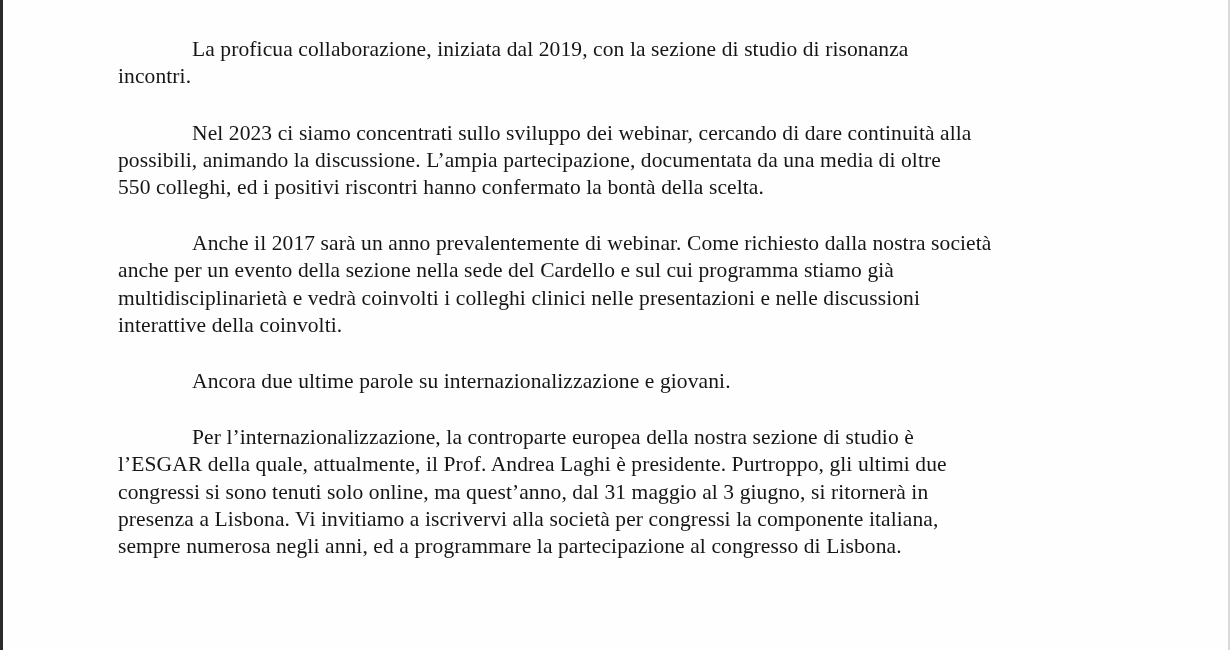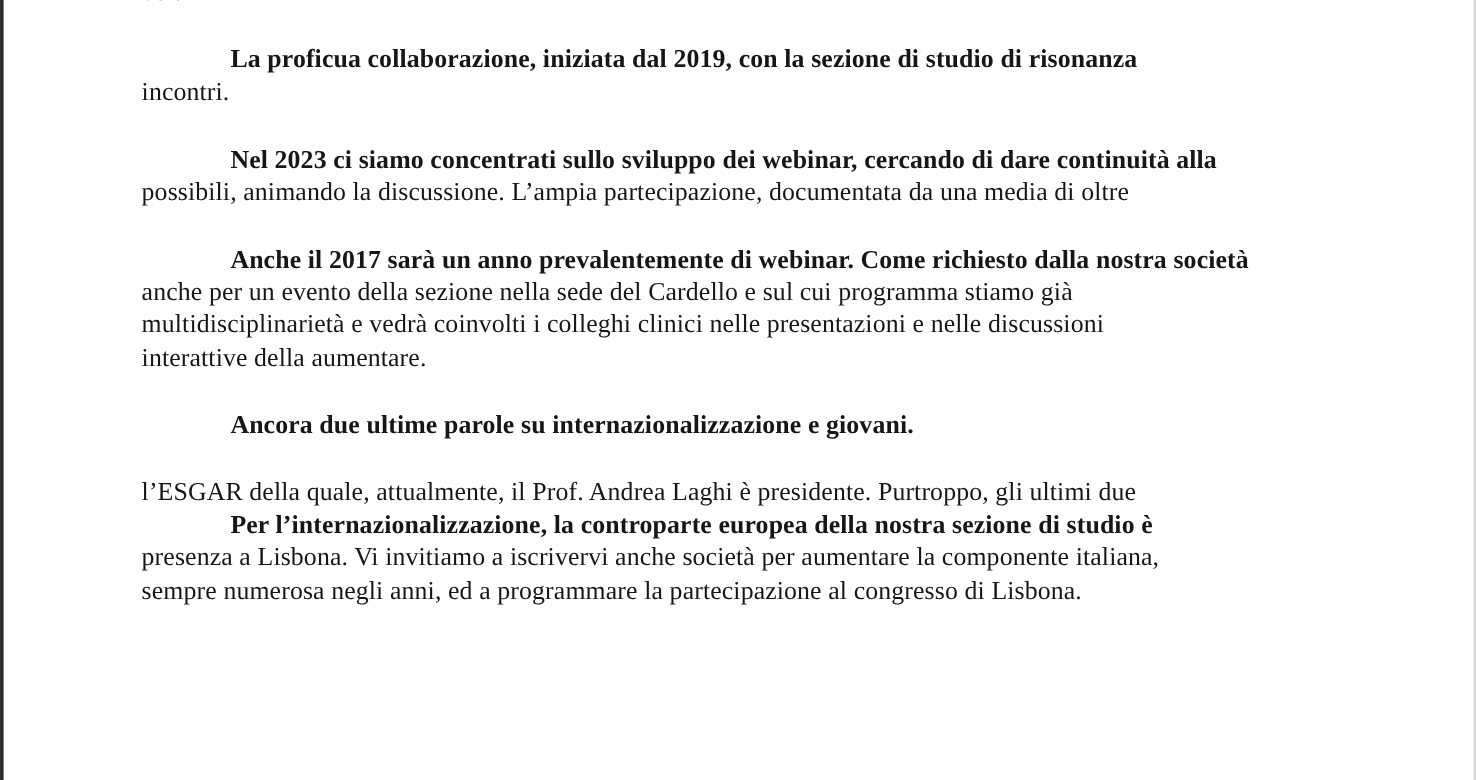--- a/index.html
+++ b/index.html
@@ -29,21 +29,21 @@
     left:118px;
     top:-20px;
     width:1060px;
     font-size:21.5px;
     line-height:27.2px;
     letter-spacing:0.1px;
   }
   .paragraph{margin-top:29px;}
   .partial-top{margin-top:0;}
   .text-line{white-space:nowrap;}
-  .text-line.first{padding-left:74px;font-weight:bold;}
+  .text-line.first{padding-left:74px;}
 </style>
 </head>
 <body>
 
 <div class="page-border-left"></div>
 <div class="page-edge-right"></div>
 
 <div class="text-column">
 
   <div class="paragraph partial-top">
@@ -51,33 +51,35 @@
   </div>
 
   <div class="paragraph">
     <div class="text-line first">La proficua collaborazione, iniziata dal 2019, con la sezione di studio di risonanza</div>
     <div class="text-line">incontri.</div>
   </div>
 
   <div class="paragraph">
     <div class="text-line first">Nel 2023 ci siamo concentrati sullo sviluppo dei webinar, cercando di dare continuità alla</div>
     <div class="text-line">possibili, animando la discussione. L’ampia partecipazione, documentata da una media di oltre</div>
+    <div class="text-line">550 colleghi, ed i positivi riscontri hanno confermato la bontà della scelta.</div>
   </div>
 
   <div class="paragraph">
     <div class="text-line first">Anche il 2017 sarà un anno prevalentemente di webinar. Come richiesto dalla nostra società</div>
     <div class="text-line">anche per un evento della sezione nella sede del Cardello e sul cui programma stiamo già</div>
     <div class="text-line">multidisciplinarietà e vedrà coinvolti i colleghi clinici nelle presentazioni e nelle discussioni</div>
-    <div class="text-line">interattive della aumentare.</div>
+    <div class="text-line">interattive della coinvolti.</div>
   </div>
 
   <div class="paragraph">
     <div class="text-line first">Ancora due ultime parole su internazionalizzazione e giovani.</div>
   </div>
 
   <div class="paragraph">
+    <div class="text-line first">Per l’internazionalizzazione, la controparte europea della nostra sezione di studio è</div>
     <div class="text-line">l’ESGAR della quale, attualmente, il Prof. Andrea Laghi è presidente. Purtroppo, gli ultimi due</div>
-    <div class="text-line first">Per l’internazionalizzazione, la controparte europea della nostra sezione di studio è</div>
-    <div class="text-line">presenza a Lisbona. Vi invitiamo a iscrivervi anche società per aumentare la componente italiana,</div>
+    <div class="text-line">congressi si sono tenuti solo online, ma quest’anno, dal 31 maggio al 3 giugno, si ritornerà in</div>
+    <div class="text-line">presenza a Lisbona. Vi invitiamo a iscrivervi alla società per congressi la componente italiana,</div>
     <div class="text-line">sempre numerosa negli anni, ed a programmare la partecipazione al congresso di Lisbona.</div>
   </div>
 
 </div>
 
 </body></html>

